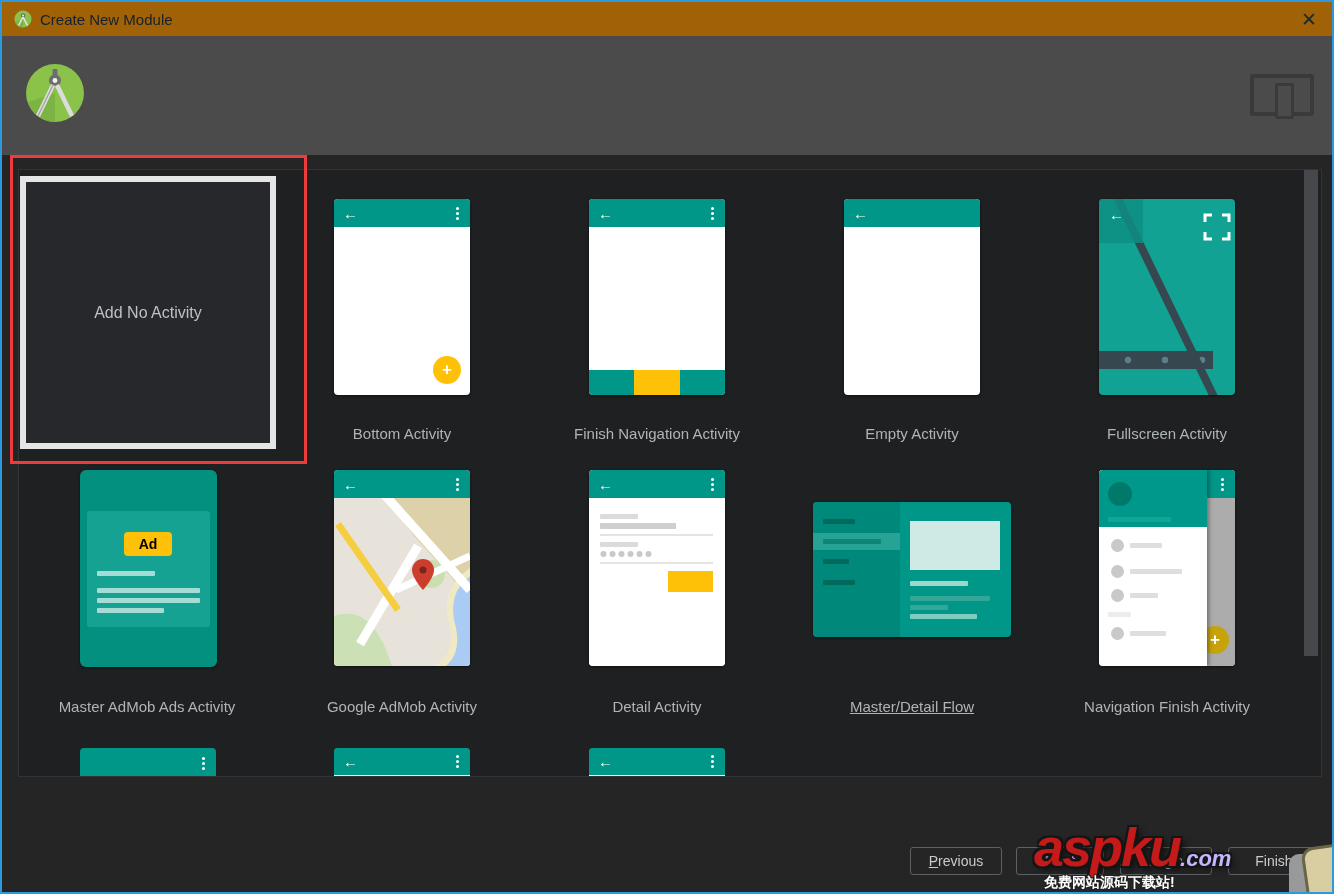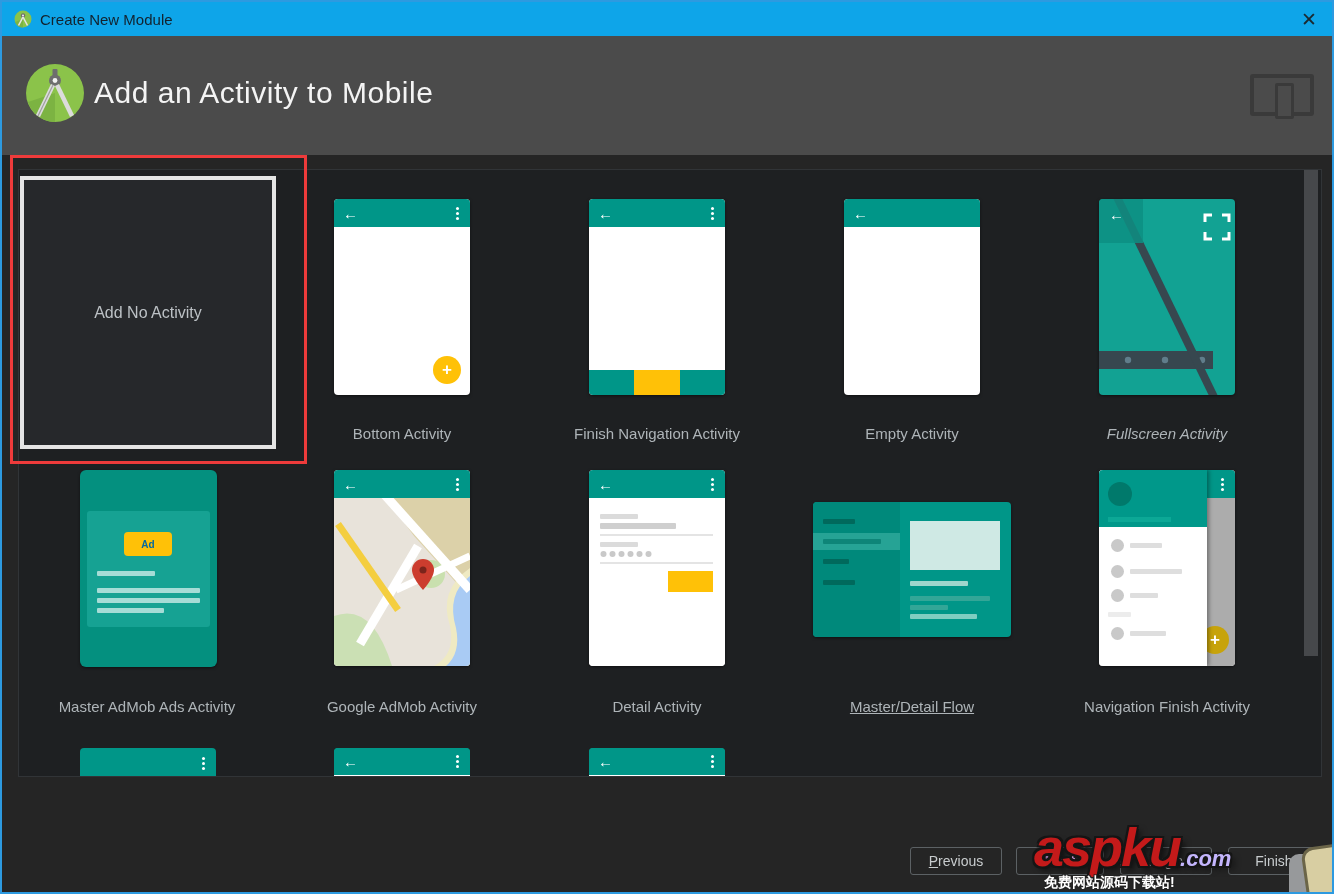--- a/index.html
+++ b/index.html
@@ -4,40 +4,40 @@
 <style>
   * { margin:0; padding:0; box-sizing:border-box; }
   html,body { background:#111; }
   body { font-family:"Liberation Sans", sans-serif; }
   .window{
     position:relative; width:1334px; height:894px; overflow:hidden;
     background:#252525; border:2px solid #2D9AE0;
   }
   
   .titlebar{ position:absolute; left:0; top:0; width:100%; height:34px;
-    background:#0ea5e9; display:flex; align-items:center; padding:0 12px; }
+    background:#a16207; display:flex; align-items:center; padding:0 12px; }
   .tb-icon{ width:18px; height:18px; margin-right:8px; flex:0 0 auto; }
   .tb-title{ font-size:15px; color:#13222E; font-weight:500; }
   .tb-close{ position:absolute; right:12px; top:6px; width:22px; height:22px;
     display:flex; align-items:center; justify-content:center;
     color:#1B2930; font-size:19px; cursor:pointer; }
   
   .header{ position:absolute; left:0; top:34px; width:100%; height:119px; background:#4B4B4B; }
   .hdr-logo{ position:absolute; left:24px; top:28px; }
   .hdr-title{ position:absolute; left:92px; top:40px; font-size:30px; font-weight:300;
     color:#F4F4F4; letter-spacing:.5px; }
   .hdr-devices{ position:absolute; left:1248px; top:38px; width:64px; height:42px;
     border:4px solid #3A3A3A; border-radius:3px; }
   .hdr-devices .phone{ position:absolute; left:21px; top:5px; width:19px; height:36px;
     background:#4B4B4B; border:3px solid #3A3A3A; border-radius:2px; }
   
   .panel{ position:absolute; left:16px; top:167px; width:1304px; height:608px;
     background:#1E2022; border:1px solid #313437; overflow:hidden; }
   .cell-selected{ position:absolute; left:1px; top:6px; width:256px; height:273px;
-    background:#26282B; border:4px solid #e5e5e5; display:flex; align-items:center;
+    background:#26282B; border:6px solid #e5e5e5; display:flex; align-items:center;
     justify-content:center; }
   .cell-selected span{ color:#BCC1C5; font-size:16px; }
   .hl-red{ position:absolute; left:8px; top:153px; width:297px; height:309px;
     border:3px solid #EE3B3B; z-index:30; pointer-events:none; }
   .card{ position:absolute; border-radius:4px; overflow:hidden;
     box-shadow:0 1px 3px rgba(0,0,0,.5); background:#fff; cursor:pointer; }
   .appbar{ height:28px; background:#009688; display:flex; align-items:center;
     justify-content:space-between; padding:0 9px; }
   .appbar .back{ color:#fff; font-size:15px; line-height:1; }
   .dots3{ width:3px; height:3px; border-radius:50%; background:#fff;
@@ -50,22 +50,22 @@
   .t-basic,.t-bottom,.t-empty,.t-maps,.t-login,.t-drawer{ width:136px; height:196px; }
   .t-full{ width:136px; height:196px; background:#12A293; }
   .bn-bar{ position:absolute; left:0; bottom:0; width:100%; height:25px; display:flex; }
   .bn-bar i{ flex:1; background:#009688; }
   .bn-bar i.mid{ background:#FFC107; }
   .t-admob{ width:137px; height:197px; background:#04907F; border-radius:6px;
     box-shadow:0 1px 3px rgba(0,0,0,.5); position:absolute; cursor:pointer; }
   .admob-inner{ position:absolute; left:7px; top:41px; width:123px; height:116px;
     background:#16A293; border-radius:3px; }
   .ad-badge{ position:absolute; left:37px; top:21px; width:48px; height:24px;
-    background:#FFC107; border-radius:4px; color:#0369a1; font-weight:bold;
-    font-size:10px; display:flex; align-items:center; justify-content:center; }
+    background:#FFC107; border-radius:4px; color:#000000; font-weight:bold;
+    font-size:14px; display:flex; align-items:center; justify-content:center; }
   .ad-line{ position:absolute; left:10px; height:5px; background:rgba(255,255,255,.62);
     border-radius:1px; }
   .t-md{ width:198px; height:135px; border-radius:4px; overflow:hidden; position:absolute;
     background:#009688; box-shadow:0 1px 3px rgba(0,0,0,.5); cursor:pointer; }
   .md-left{ position:absolute; left:0; top:0; width:87px; height:100%; background:#00897B; }
   .md-line{ position:absolute; height:5px; border-radius:1px; }
   .md-sel{ position:absolute; left:0; top:31px; width:87px; height:17px; background:#26A395; }
   .md-hero{ position:absolute; left:97px; top:19px; width:90px; height:49px; background:#CFE9E4; }
   .drawer-body{ position:absolute; inset:0; background:#ACACAC; }
   .drawer-panel{ position:absolute; left:0; top:0; width:108px; height:100%;
@@ -124,21 +124,20 @@
     <svg class="hdr-logo" width="58" height="58" viewBox="0 0 58 58">
       <circle cx="29" cy="29" r="29" fill="#8BC34A"></circle>
       <path d="M2,38 A29,29 0 0 0 29,58 L29,29 Z" fill="#7CB342"></path>
       <rect x="26.5" y="5" width="5" height="7" rx="1" fill="#6E6E6E"></rect>
       <circle cx="29" cy="16.5" r="6" fill="#6E6E6E"></circle>
       <circle cx="29" cy="16.5" r="2.4" fill="#F2F2F2"></circle>
       <path d="M27,21 L12,52" stroke="#DCDCDC" stroke-width="4.5" fill="none"></path>
       <path d="M31,21 L46,52" stroke="#DCDCDC" stroke-width="4.5" fill="none"></path>
       <path d="M27,21 L12,52" stroke="#9E9E9E" stroke-width="1.2" fill="none"></path>
     </svg>
-    <div class="hdr-title">Add an Activity to Mobile</div>
     <div class="hdr-devices">
       <div class="phone"></div>
     </div>
   </div>
 
   <div class="hl-red"></div>
 
   <div class="panel">
 
     <div class="cell-selected">
@@ -181,21 +180,21 @@
         <path d="M17,-4 L116,200" stroke="#37474F" stroke-width="8"></path>
         <rect x="0" y="0" width="44" height="44" fill="#0D8F82" opacity="0.85"></rect>
         <text x="10" y="21" font-size="15" fill="#fff" font-family="Liberation Sans, sans-serif">←</text>
         <path d="M106,23 V16 H113 M123,16 H130 V23 M130,33 V40 H123 M113,40 H106 V33" stroke="#fff" stroke-width="3" fill="none"></path>
       </svg>
     </div>
 
     <div class="lbl" style="left:256px; top:255px;">Bottom Activity</div>
     <div class="lbl" style="left:511px; top:255px;">Finish Navigation Activity</div>
     <div class="lbl" style="left:766px; top:255px;">Empty Activity</div>
-    <div class="lbl" style="left:1021px; top:255px;font-style:italic;">Fullscreen Activity</div>
+    <div class="lbl" style="left:1021px; top:255px;">Fullscreen Activity</div>
 
     <div class="t-admob" style="left:61px; top:300px;">
       <div class="admob-inner">
         <div class="ad-badge">Ad</div>
         <div class="ad-line" style="top:60px; width:58px;"></div>
         <div class="ad-line" style="top:77px; width:103px;"></div>
         <div class="ad-line" style="top:87px; width:103px;"></div>
         <div class="ad-line" style="top:97px; width:67px;"></div>
       </div>
     </div>

